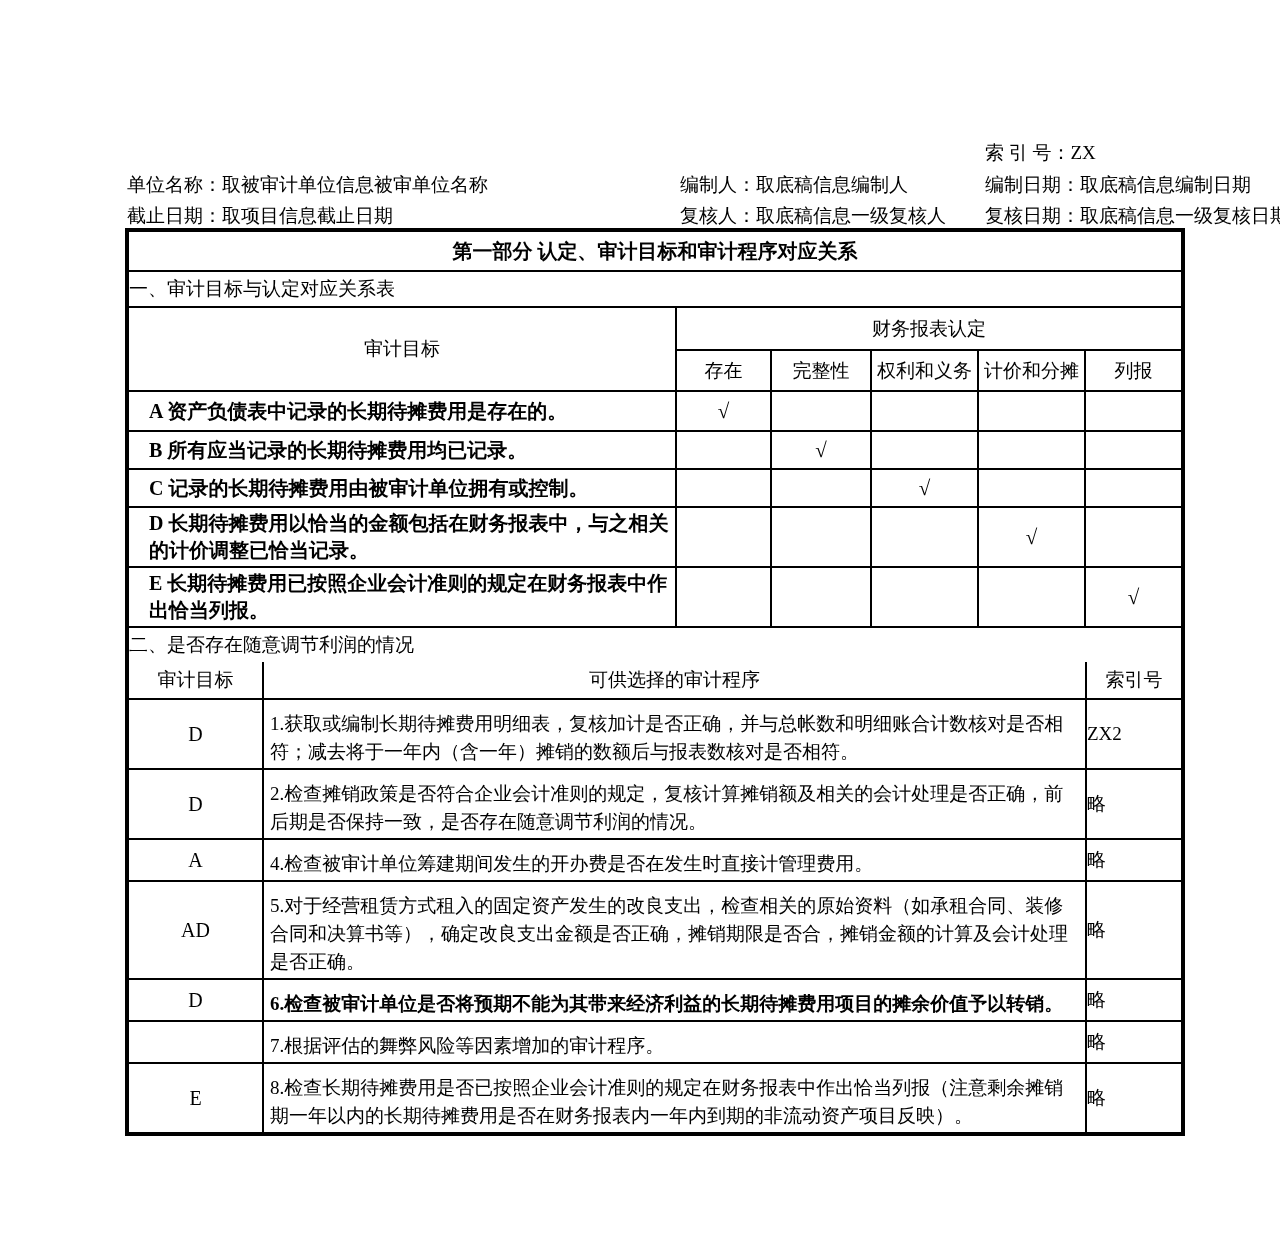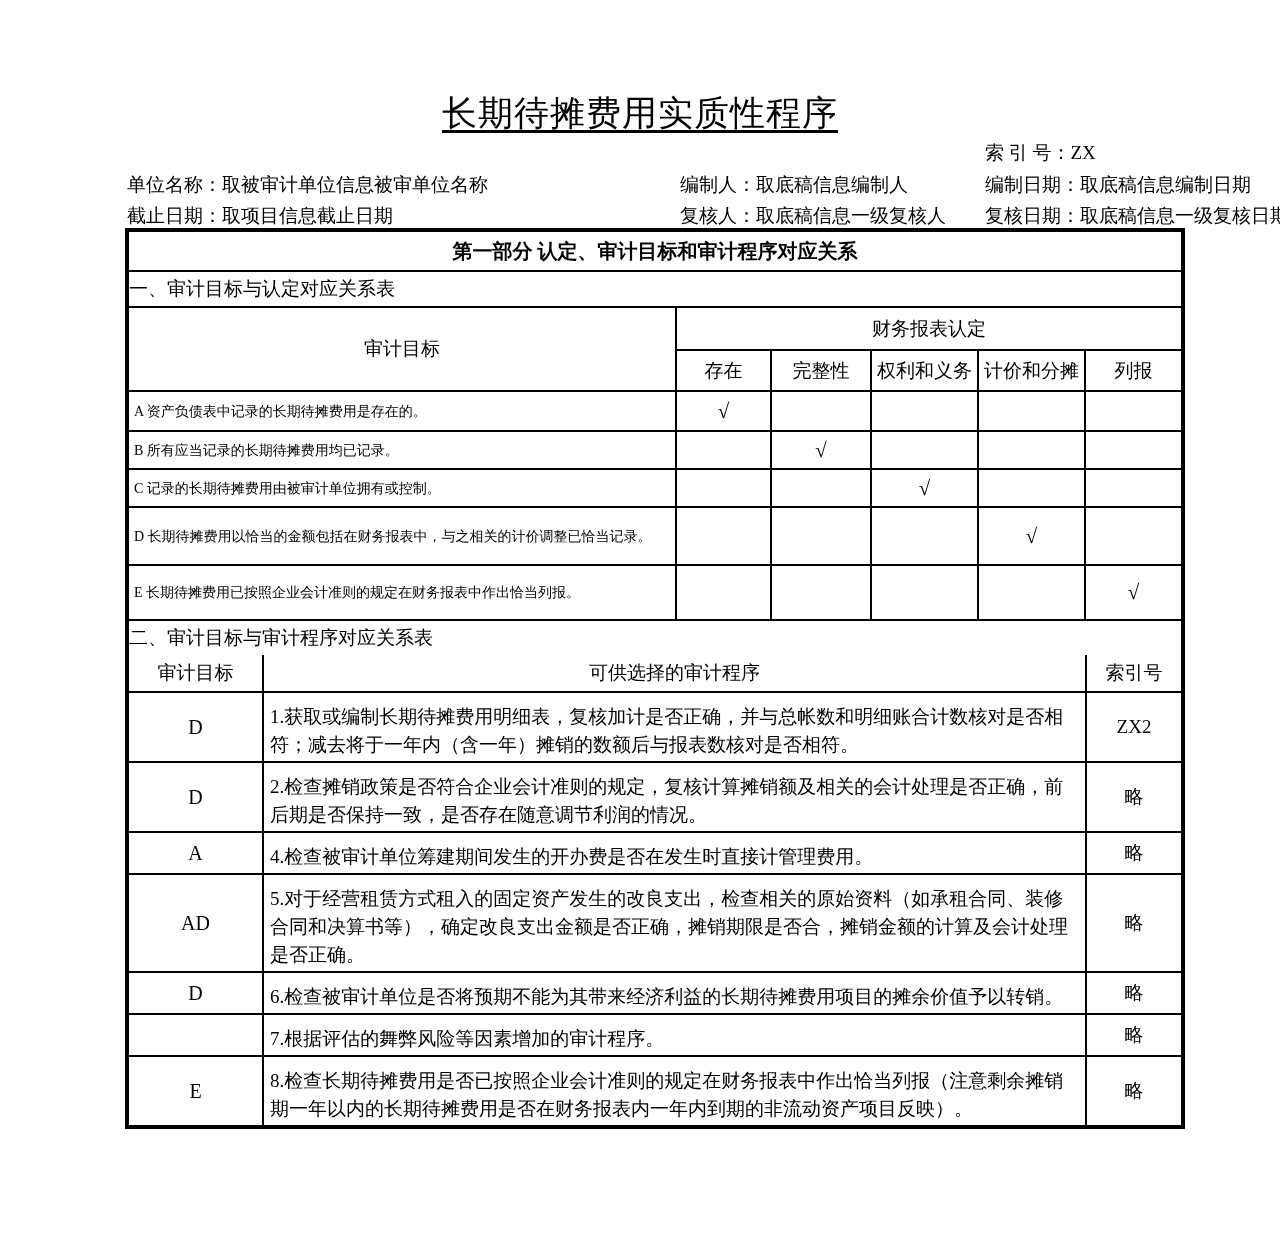--- a/index.html
+++ b/index.html
@@ -56,33 +56,32 @@
   .sub-title.first { border-bottom: 2px solid #000; }
 
   table { border-collapse: collapse; table-layout: fixed; width: 1052px; }
   td, th { border: 2px solid #000; font-weight: normal; padding: 0; overflow: hidden; }
   tr:first-child > td, tr:first-child > th { border-top: 0; }
   td:first-child, th:first-child { border-left: 0; }
   td:last-child, th:last-child { border-right: 0; }
   table.t2 tr:last-child > td { border-bottom: 0; }
 
   .hd { text-align: center; font-size: 19px; }
-  .obj-text { font-size: 14px; line-height: 27px; padding: 2px 6px 2px 5px; vertical-align: middle; }
+  .obj-text { font-size: 20px; line-height: 27px; padding: 2px 6px 2px 20px; vertical-align: middle; font-weight: bold; }
   .mark { text-align: center; font-size: 21px; vertical-align: middle; }
   .obj-letter { text-align: center; font-size: 20px; vertical-align: middle; }
   .proc { font-size: 19px; line-height: 28px; padding: 10px 8px 2px 6px; vertical-align: middle; }
-  .idx { text-align: center; font-size: 19px; vertical-align: middle; }
-  .clip { max-height: 46px; overflow: hidden; }
+  .idx { text-align: left; font-size: 19px; vertical-align: middle; }
+  .clip { max-height: 46px; overflow: hidden; font-weight: bold; }
 </style>
 </head>
 <body>
 
 <div class="page">
 
-  <div class="doc-title">长期待摊费用实质性程序</div>
 
   <div class="hdr-field hdr-index">
     <span>索 引 号：</span><span>ZX</span>
   </div>
 
   <div class="hdr-field hdr-unit">
     <span>单位名称：</span><span>取被审计单位信息被审单位名称</span>
   </div>
   <div class="hdr-field hdr-prep">
     <span>编制人：</span><span>取底稿信息编制人</span>
@@ -162,21 +161,21 @@
         <td class="obj-text">E 长期待摊费用已按照企业会计准则的规定在财务报表中作出恰当列报。</td>
         <td class="mark"></td>
         <td class="mark"></td>
         <td class="mark"></td>
         <td class="mark"></td>
         <td class="mark">√</td>
       </tr>
     </tbody>
       </table>
 
-    <div class="sub-title">二、审计目标与审计程序对应关系表</div>
+    <div class="sub-title">二、是否存在随意调节利润的情况</div>
 
     <table class="t2">
       <colgroup>
         <col style="width:134px">
           <col style="width:823px">
           <col style="width:95px">
       </colgroup>
       <tbody>
           <tr style="height:37px">
         <th class="hd">审计目标</th>

